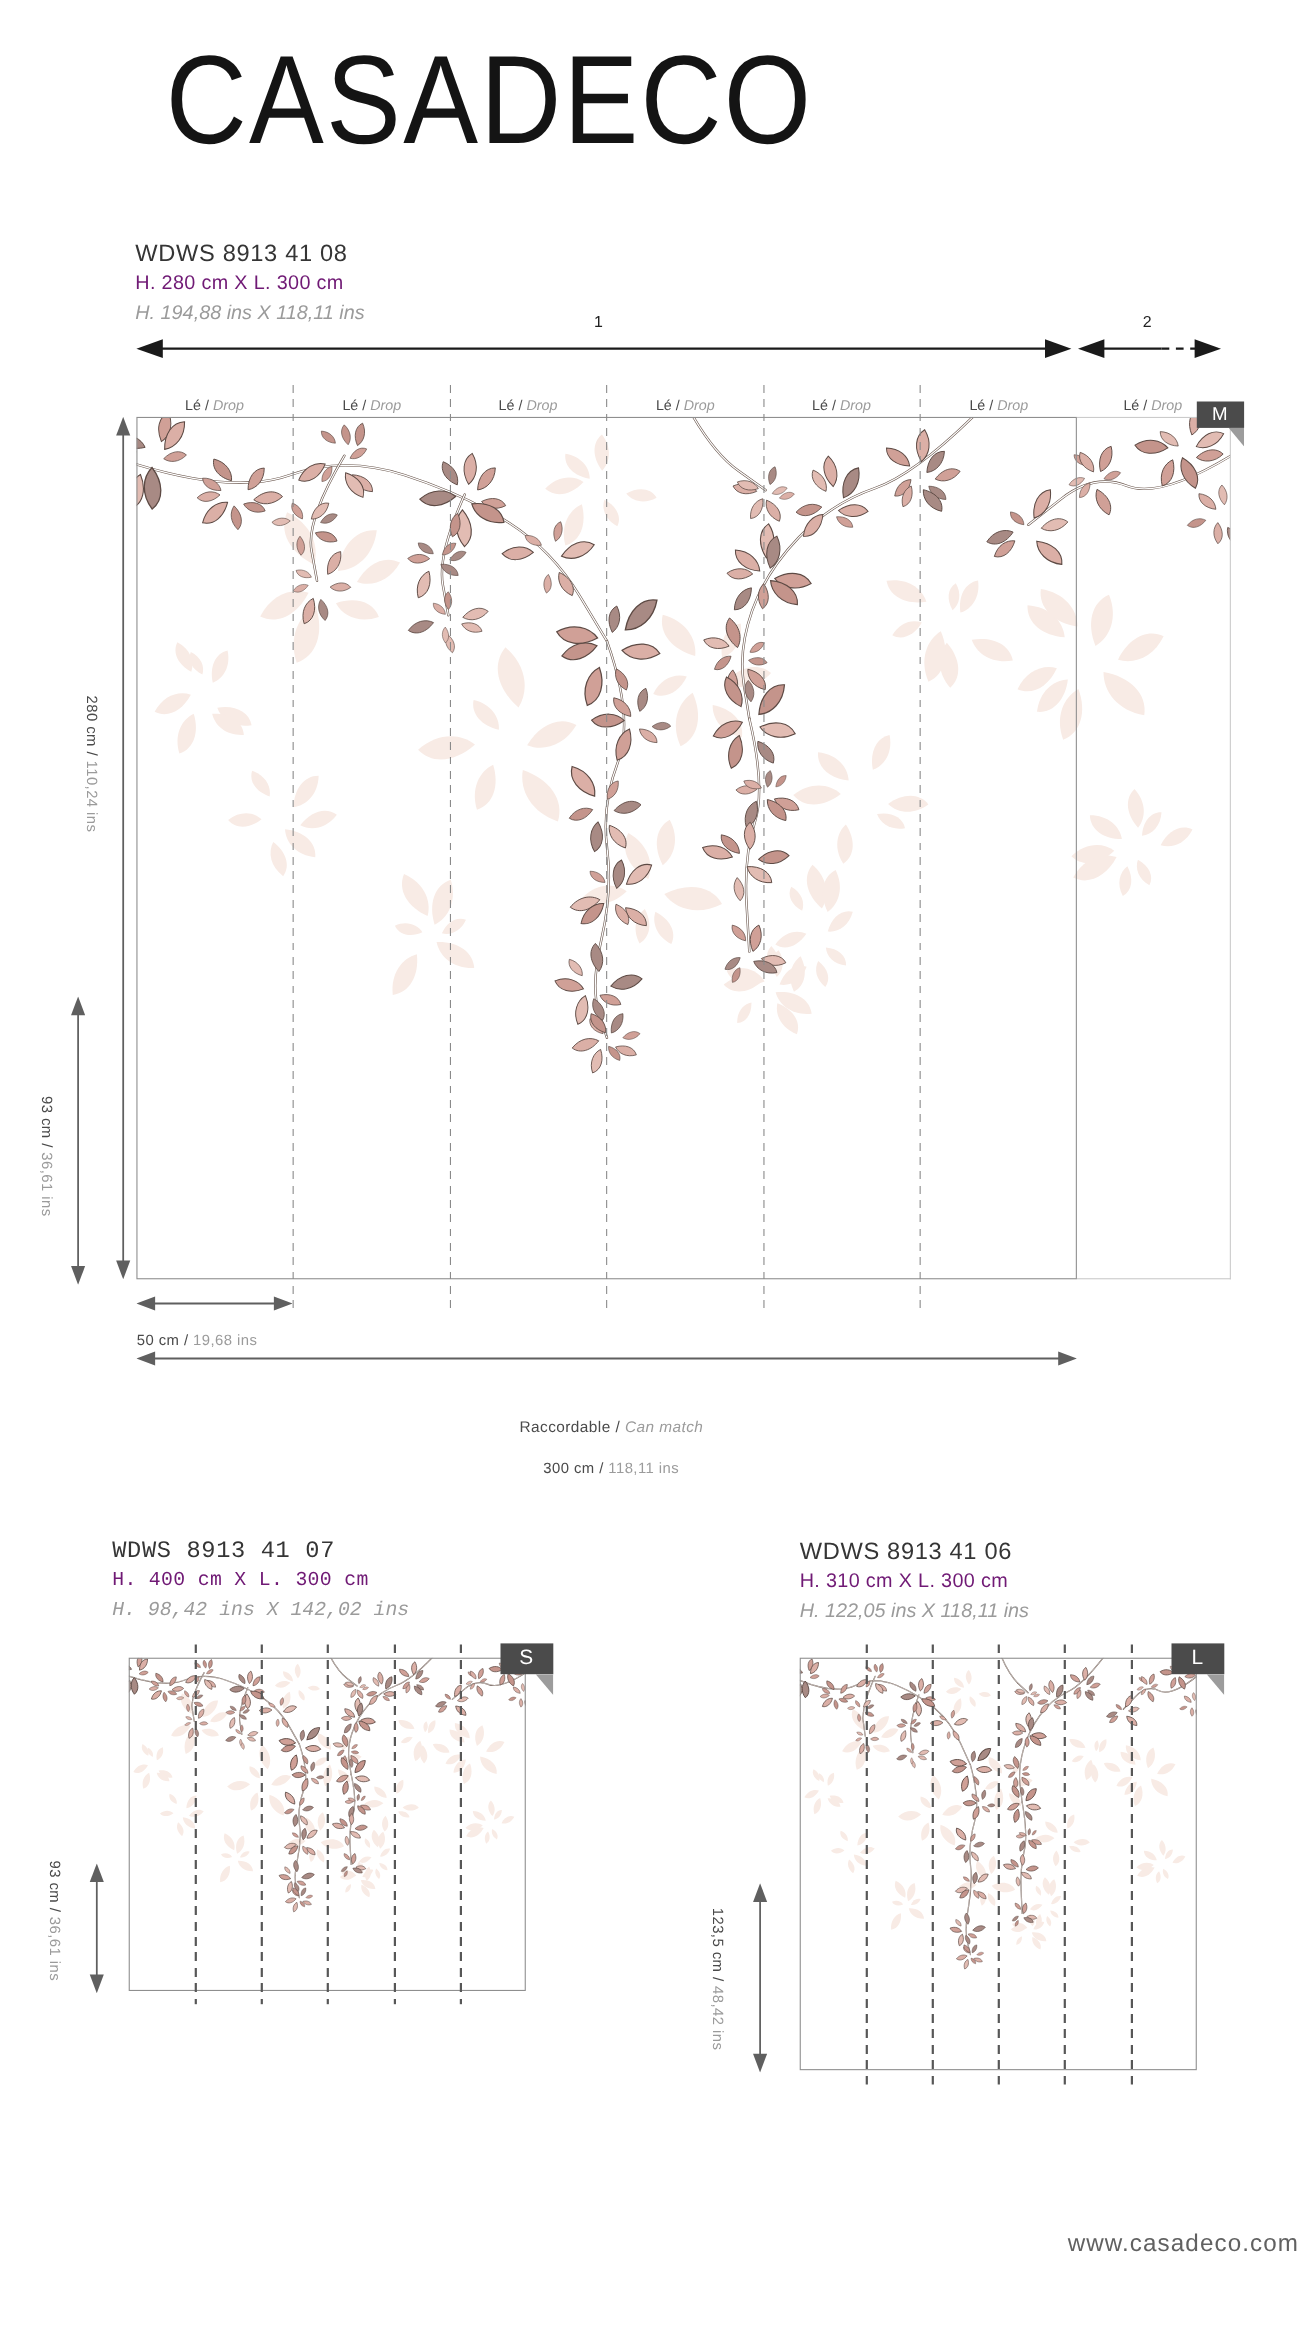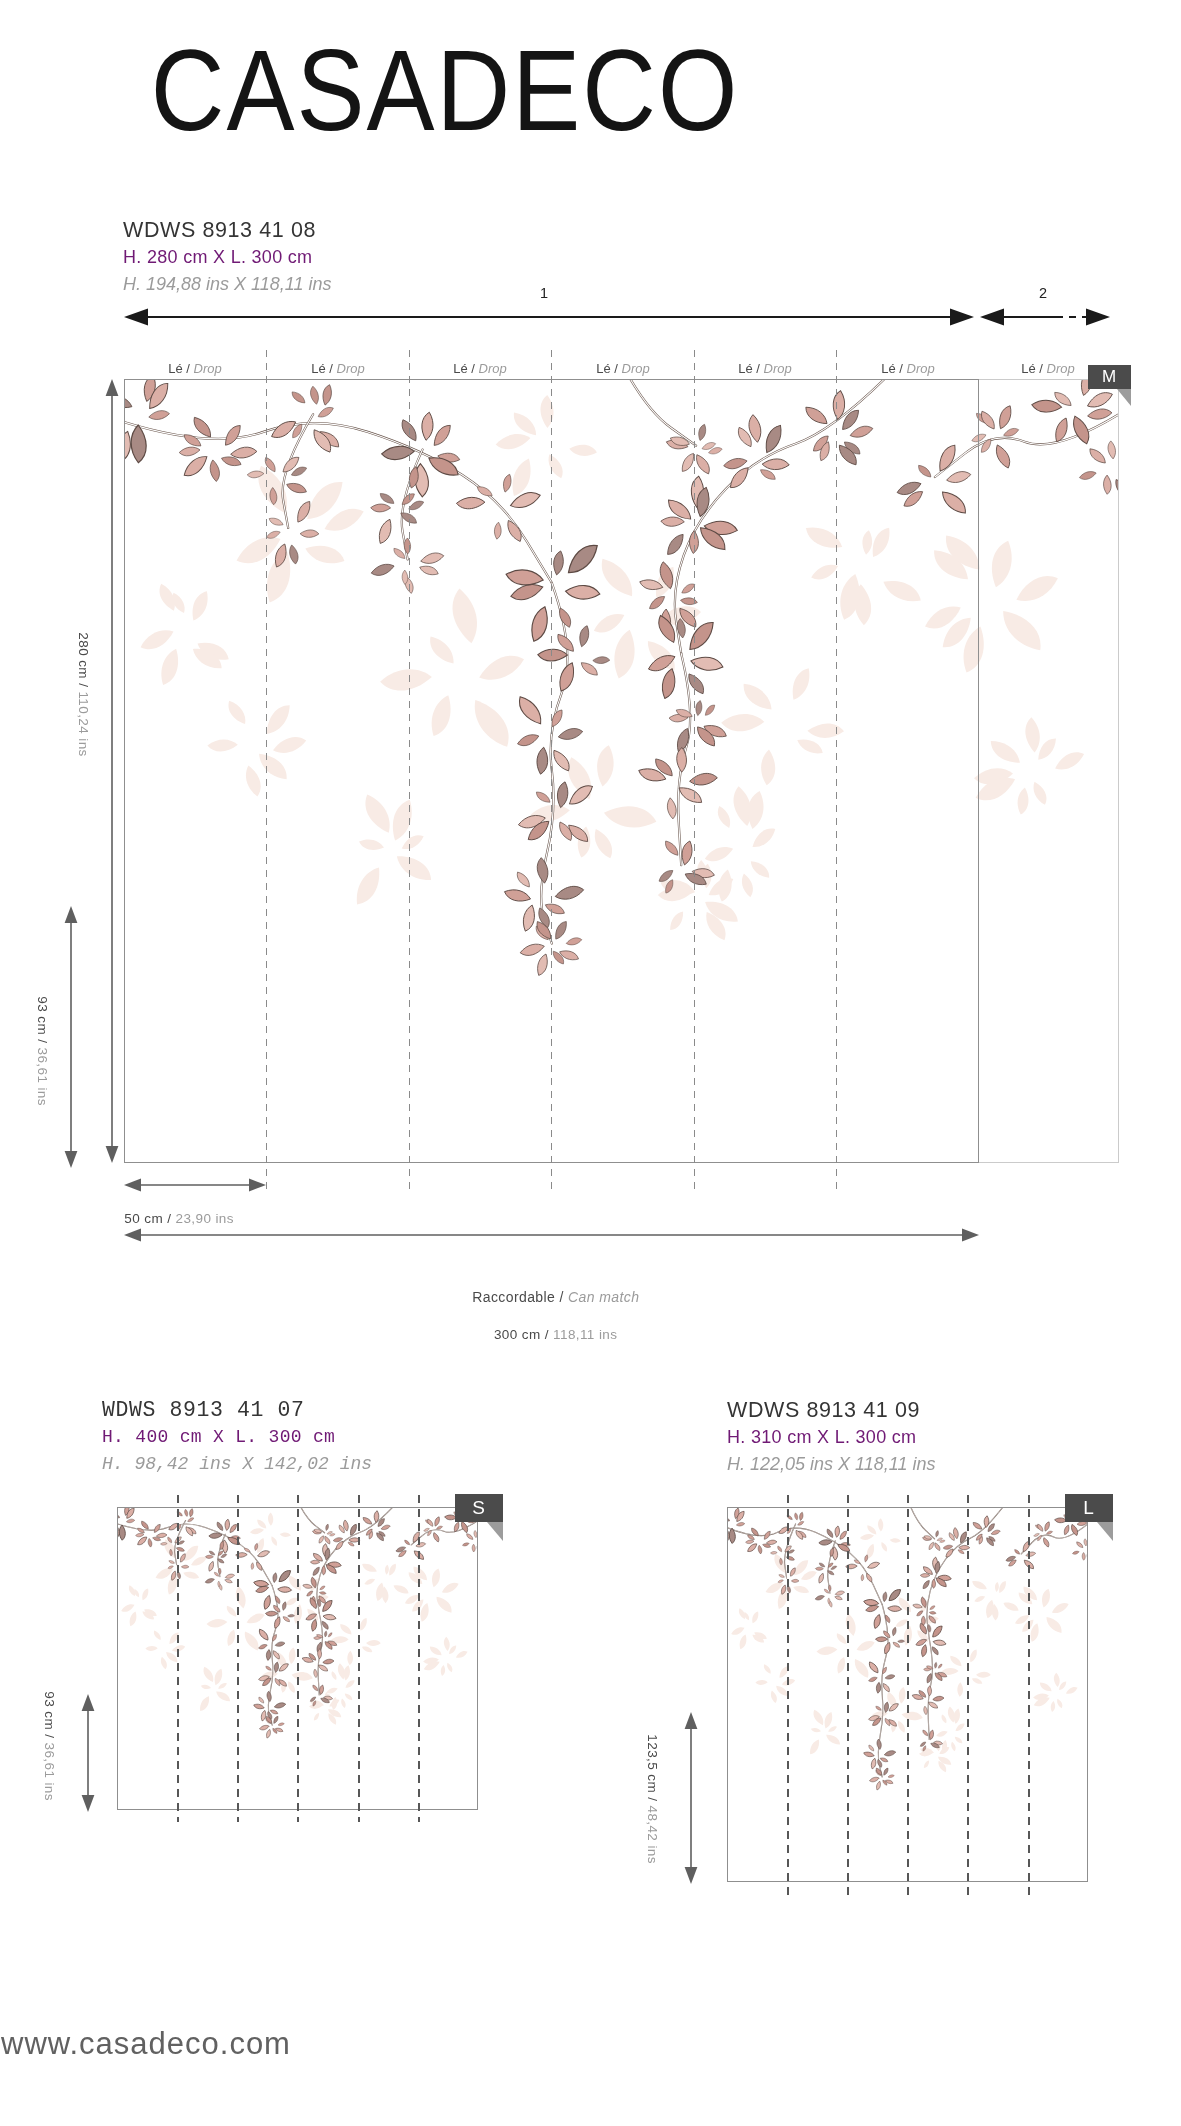--- a/index.html
+++ b/index.html
@@ -28,21 +28,21 @@
   }
   .panelbox{overflow:hidden;background:#fff;}
   .panelborder{position:absolute;box-sizing:border-box;pointer-events:none;}
   .divider{position:absolute;}
   .badge{
     position:absolute;background:var(--badge-bg);color:#fff;
     display:flex;align-items:center;justify-content:center;letter-spacing:1px;
   }
   .badge.m{font-size:17px;}
   .badge.sl{font-size:19px;}
-  .footer{left:1px;right:0;top:2026px;text-align:left;font-size:31px;font-weight:300;
+  .footer{left:11px;right:0;top:2026px;text-align:right;font-size:22px;font-weight:300;
     letter-spacing:1px;color:#616161;}
   .centerwrap{left:124px;width:855px;text-align:center;}
 </style>
 </head>
 <body>
 
 <div class="abs title">CASADECO</div>
 
 <div class="abs prodhead" style="left:123px;top:216px;">
   <div class="code">WDWS 8913 41 08</div>
@@ -396,21 +396,21 @@
 <div class="badge m" style="left:1088px;top:365px;width:43px;height:24px;">M</div>
 
 <div class="abs vlabel" style="left:86px;top:540px;height:300px;">
   <span>280 cm</span><span> / </span><span class="g">110,24 ins</span>
 </div>
 <div class="abs vlabel" style="left:45px;top:972px;height:150px;">
   <span>93 cm</span><span> / </span><span class="g">36,61 ins</span>
 </div>
 
 <div class="abs hlabel" style="left:116px;top:1196px;">
-  <span>50 cm</span><span> / </span><span class="g">23,90 ins</span>
+  <span>50 cm</span><span> / </span><span class="g">19,68 ins</span>
 </div>
 <div class="abs hlabel centerwrap" style="top:1312px;">
   <span>300 cm</span><span> / </span><span class="g">118,11 ins</span>
 </div>
 <div class="abs hlabel centerwrap" style="top:1273px;font-size:14px;">
   <span>Raccordable</span><span> / </span><span class="gi">Can match</span>
 </div>
 
 <div class="abs prodhead" style="left:102px;top:1396px;font-family:Liberation Mono, monospace;">
   <div class="code">WDWS 8913 41 07</div>
@@ -723,21 +723,21 @@
       <path d="M0 0 C5 -6 12 -8 17 -4 C12 2 5 3 0 0 Z" transform="translate(206.5 28.8) rotate(135) scale(0.490)" fill="#e2bcb3" stroke="#5d4a44" stroke-width="0.9"></path>
     </svg>
   </div>
 <div class="abs panelborder" style="left:117px;top:1507px;width:361px;height:303px;border:1px solid #8f8f8f;"></div>
 <div class="badge sl" style="left:455px;top:1494px;width:48px;height:28px;">S</div>
 <div class="abs vlabel" style="left:52px;top:1652px;height:180px;">
   <span>93 cm</span><span> / </span><span class="g">36,61 ins</span>
 </div>
 
 <div class="abs prodhead" style="left:727px;top:1396px;">
-  <div class="code">WDWS 8913 41 09</div>
+  <div class="code">WDWS 8913 41 06</div>
   <div class="cm">H. 310 cm X L. 300 cm</div>
   <div class="ins">H. 122,05 ins X 118,11 ins</div>
 </div>
 <div class="abs panelbox" id="mural-l" style="left:727px;top:1507px;width:361px;height:375px;">
     <svg width="361" height="375" viewBox="0 0 361 375" style="position:absolute;left:0;top:0;">
       <path d="M0 0 C5 -6 12 -8 17 -4 C12 2 5 3 0 0 Z" transform="translate(56.3 76.3) rotate(-193) scale(1.133)" fill="#f8ebe5"></path>
       <path d="M0 0 C5 -6 12 -8 17 -4 C12 2 5 3 0 0 Z" transform="translate(58.3 65.9) rotate(-104) scale(1.236)" fill="#f8ebe5"></path>
       <path d="M0 0 C5 -6 12 -8 17 -4 C12 2 5 3 0 0 Z" transform="translate(67.0 68.2) rotate(-33) scale(1.181)" fill="#f8ebe5"></path>
       <path d="M0 0 C5 -6 12 -8 17 -4 C12 2 5 3 0 0 Z" transform="translate(74.0 72.3) rotate(-11) scale(0.993)" fill="#f8ebe5"></path>
       <path d="M0 0 C5 -6 12 -8 17 -4 C12 2 5 3 0 0 Z" transform="translate(66.3 80.1) rotate(31) scale(0.948)" fill="#f8ebe5"></path>

